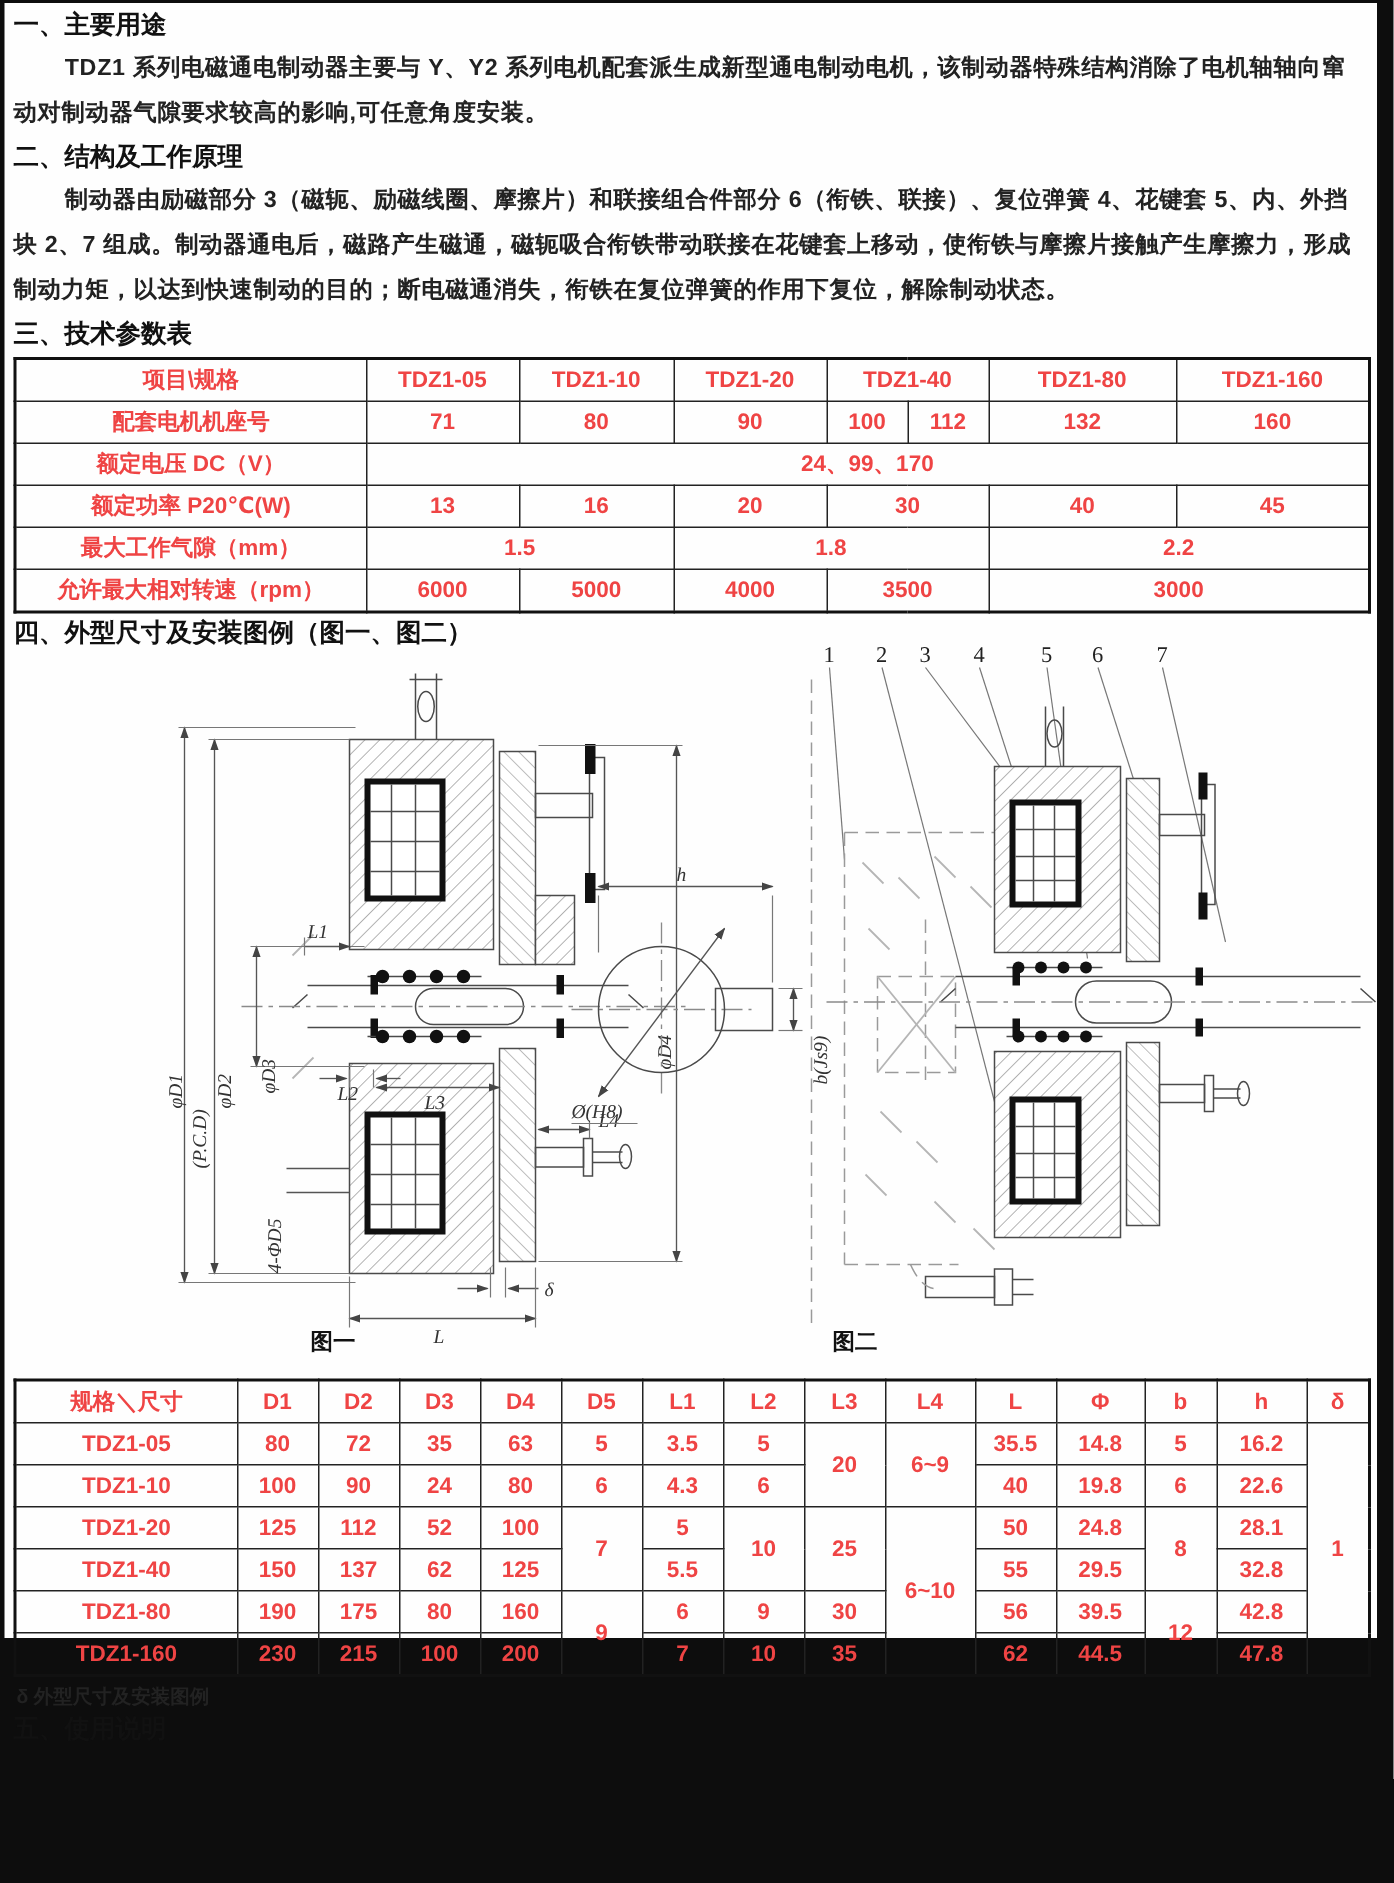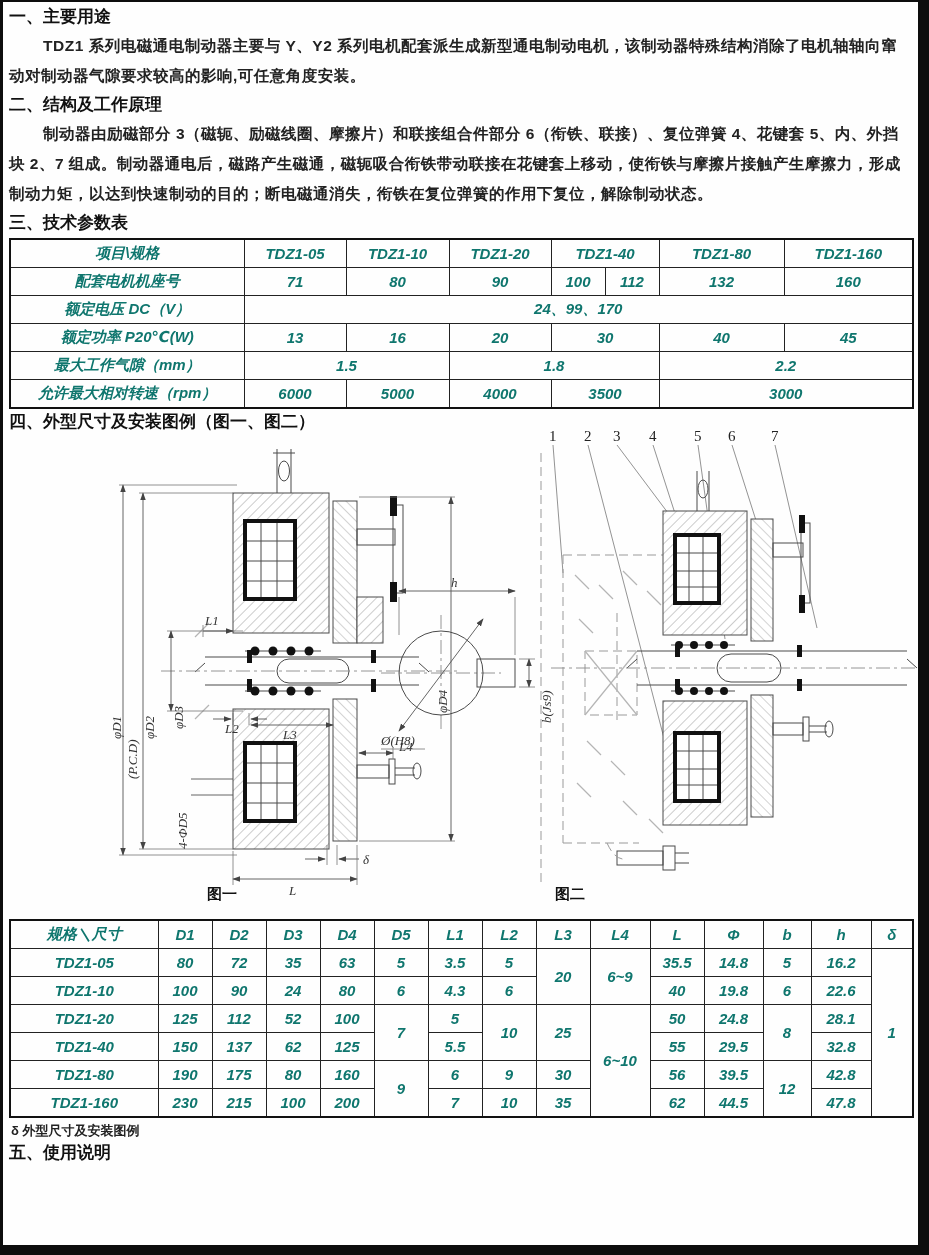--- a/index.html
+++ b/index.html
@@ -1,24 +1,24 @@
 <!DOCTYPE html>
 <html><head>
 <meta charset="utf-8">
 <style>
   html,body{margin:0;padding:0;}
   body{width:929px;height:1255px;background:#0d0d0d;position:relative;overflow:hidden;
        font-family:"Liberation Sans","DejaVu Sans",sans-serif;}
-  .page{position:absolute;left:3px;top:2px;width:915px;height:1243px;background:#fefefe;
+  .page{position:absolute;left:3px;top:2px;width:915px;height:1090px;background:#fefefe;
         color:#1a1a1a;box-sizing:border-box;padding:4px 6px 0 6px;}
   h2.sec{font-size:17px;line-height:22px;margin:0;font-weight:bold;color:#111;}
   p.body{font-size:15.5px;line-height:30px;margin:3px 0 3px 0;text-indent:2.2em;
          font-weight:bold;color:#222;letter-spacing:.5px;}
   table{border-collapse:collapse;table-layout:fixed;width:903px;margin:4px 0 2px 0;
-        font-weight:bold;color:#0f766e;font-style:italic;}
+        font-weight:bold;color:#ef4444;}
   th,td{border:1.4px solid #222;text-align:center;padding:0;height:27px;
         font-size:15px;font-weight:bold;overflow:hidden;white-space:nowrap;}
   table{border:2px solid #111;}
   .figures{position:relative;height:482px;}
   .figures svg{position:absolute;}
   .dimln{stroke:#555;stroke-width:0.9;fill:none;}
   .ext{stroke:#777;stroke-width:0.8;fill:none;}
   .ol{stroke:#4a4a4a;stroke-width:1;fill:none;}
   .cl{stroke:#8a8a8a;stroke-width:0.9;stroke-dasharray:14 4 3 4;}
   .ph{stroke:#9a9a9a;stroke-width:1;stroke-dasharray:9 5;fill:none;}

